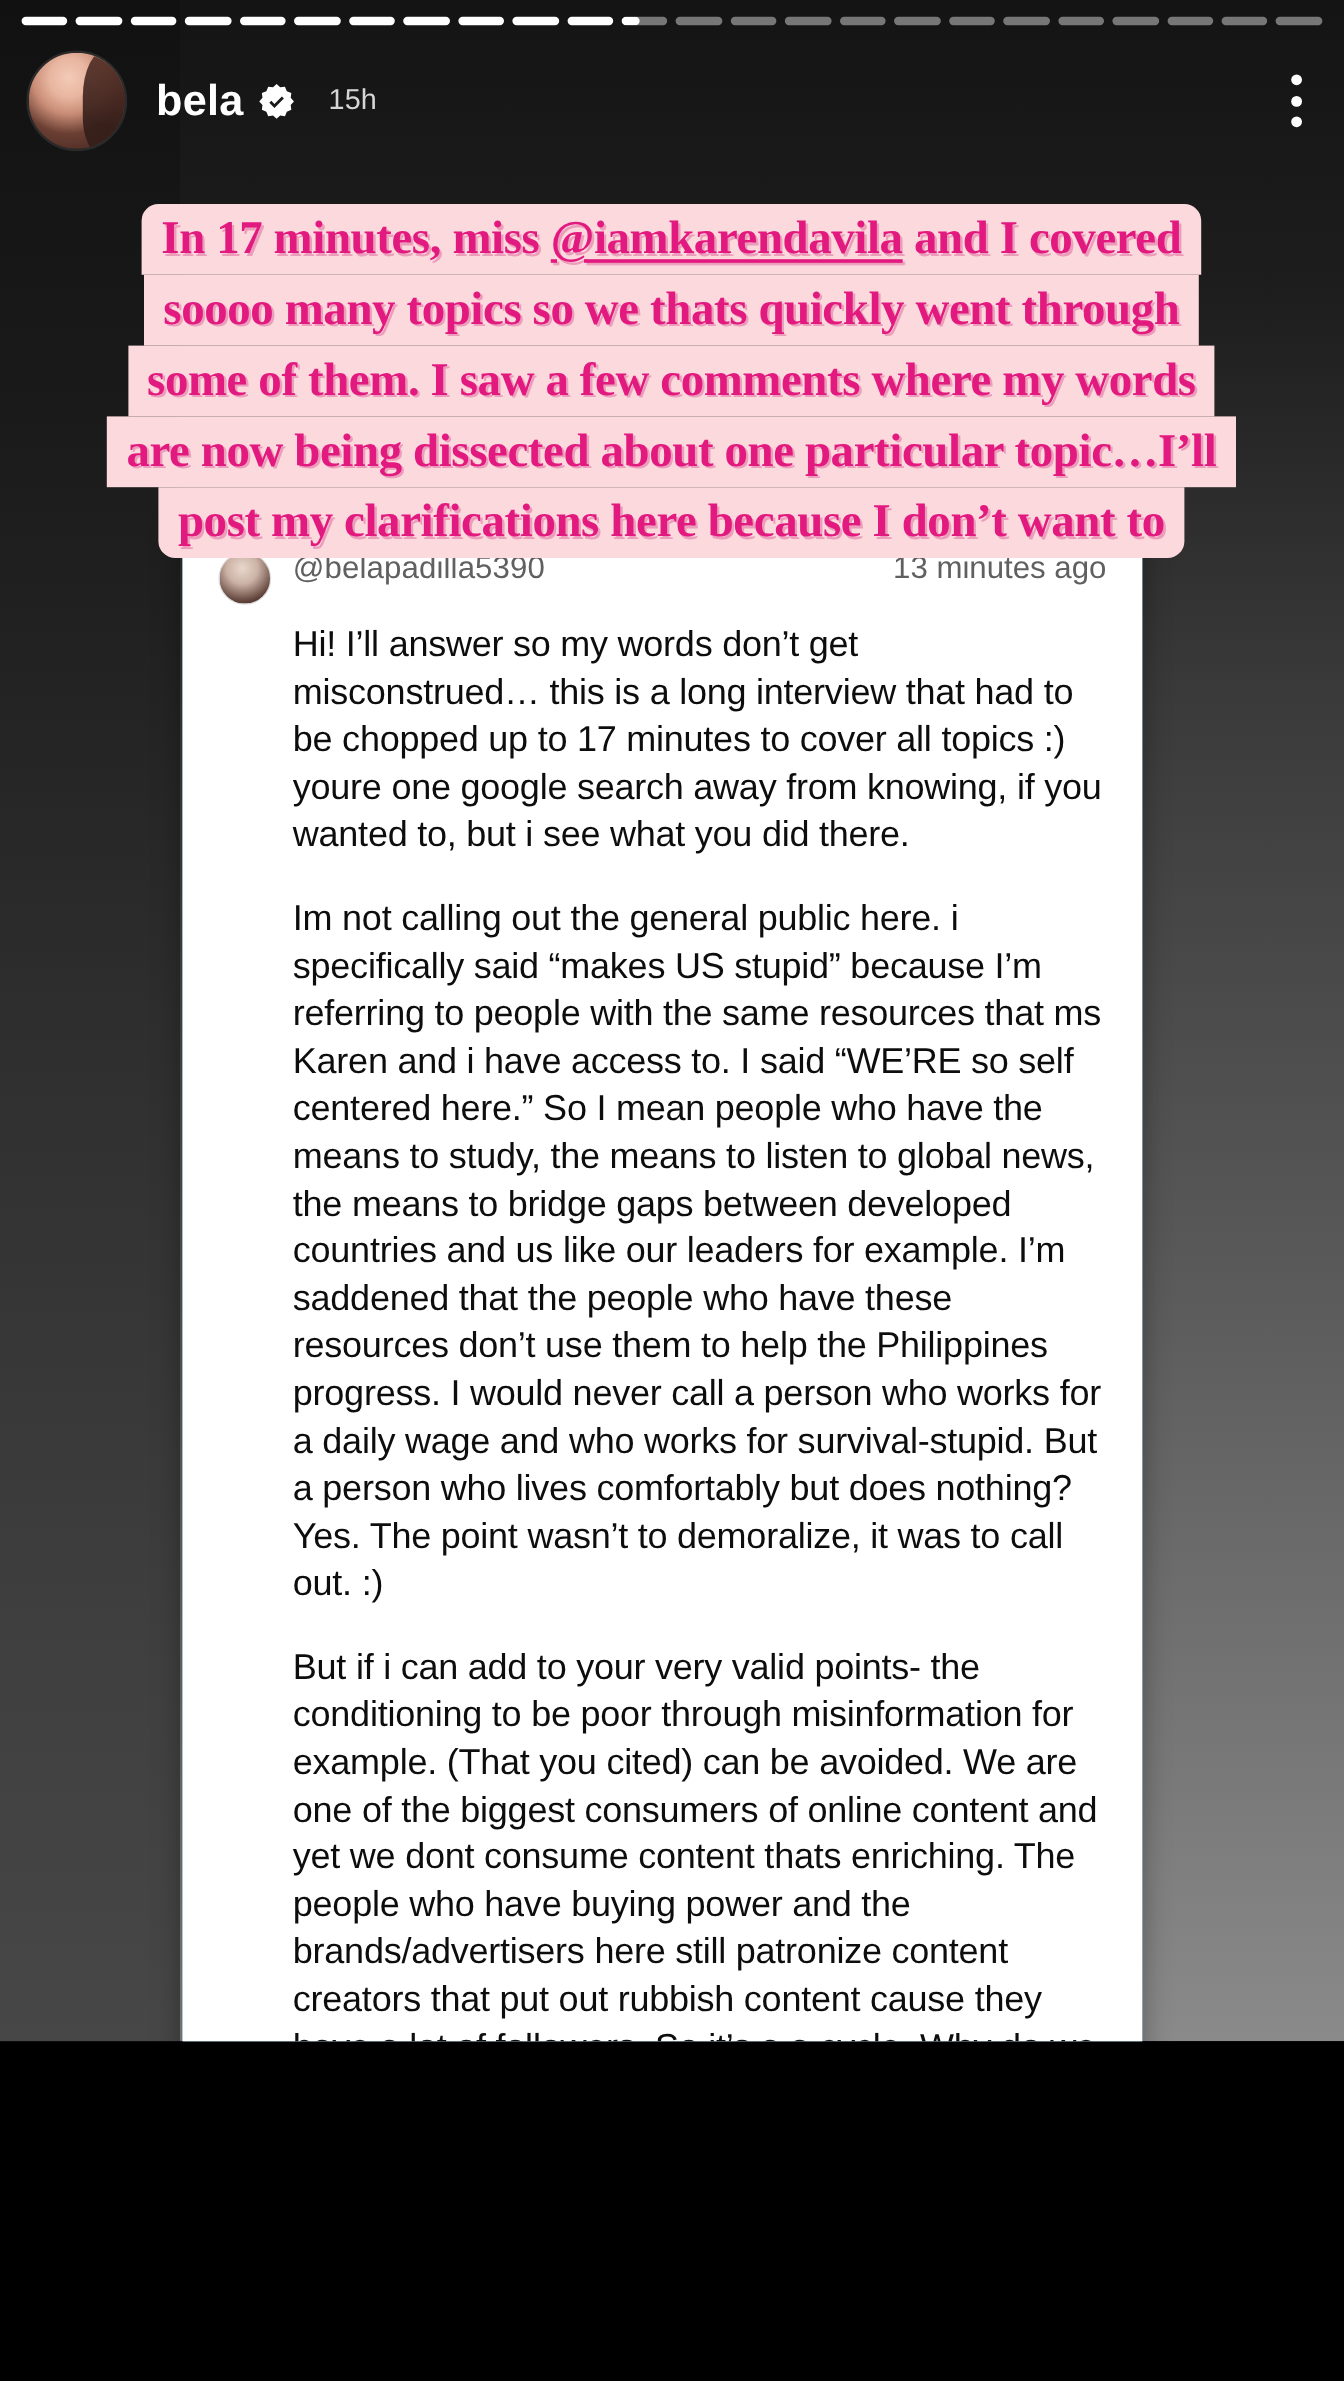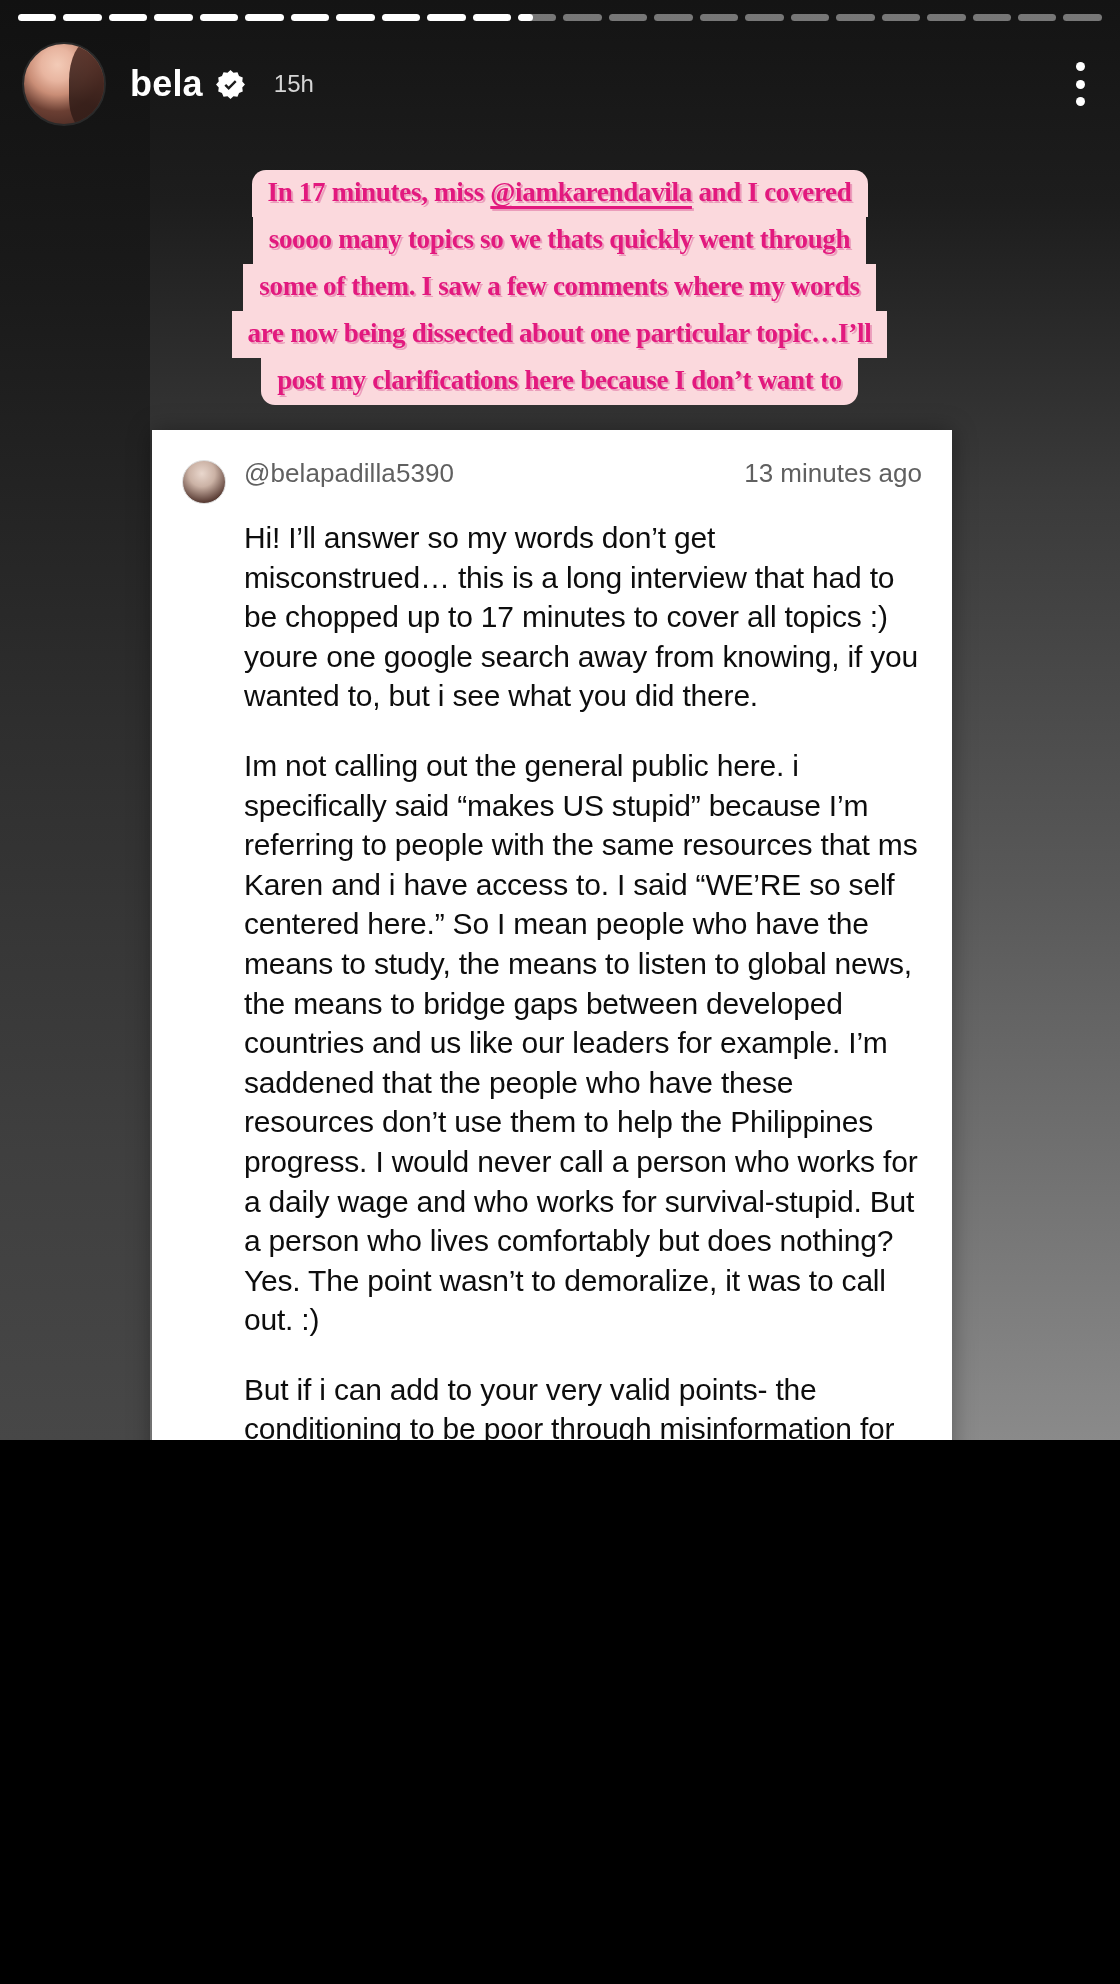--- a/index.html
+++ b/index.html
@@ -6,21 +6,21 @@
   html,body{
     width:1120px; height:1984px;
     background:#000;
     font-family:"Liberation Sans", sans-serif;
     overflow:hidden;
   }
 
   
   #story{
     position:relative;
-    width:1120px; height:1440px;
+    width:1120px; height:1701px;
     background:#0b0b0b;
     overflow:hidden;
   }
 
   
   #backdrop{
     position:absolute; inset:0;
     background:
       linear-gradient(180deg,#141414 0%,#1d1d1d 14%,#3a3a3a 34%,#595959 62%,#7a7a7a 88%,#8a8a8a 100%);
   }
@@ -164,21 +164,21 @@
     position:absolute; z-index:30;
     left:52px; top:170px; width:1015px;
     pointer-events:none;
   }
   .stk-line{
     display:table; margin:0 auto;
     background:#fbd9dd;
     color:#e2197e;
     font-family:"Liberation Serif", serif;
     font-weight:700;
-    font-size:27px;
+    font-size:39px;
     line-height:1.0;
     padding:9px 16px 11px 16px;
     white-space:nowrap;
     letter-spacing:-0.3px;
     text-shadow:2px 2px 0 rgba(200,20,110,.30);
   }
   .stk-line:nth-child(1){ border-radius:14px 14px 0 0;}
   .stk-line:last-child{ border-radius:0 0 14px 14px;}
   .stk-mention{ text-decoration:underline; text-decoration-thickness:3px; text-underline-offset:5px;}
   .stk-heart{ color:#ff4fa3; }

